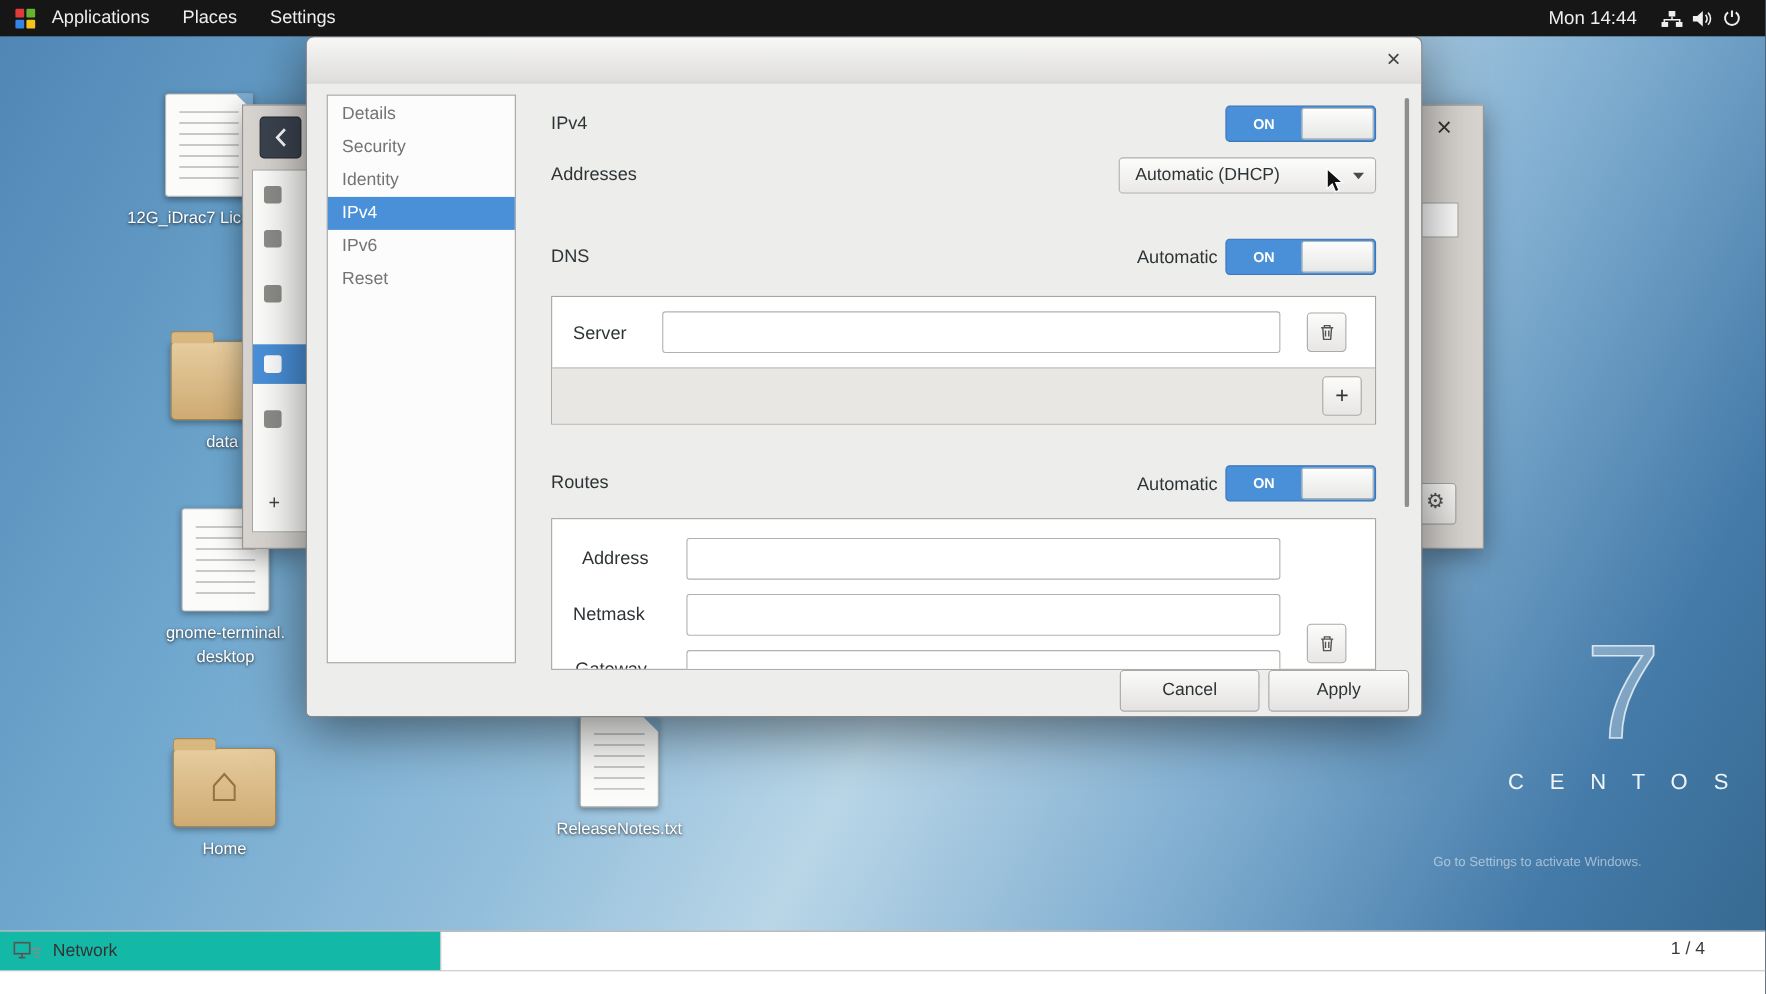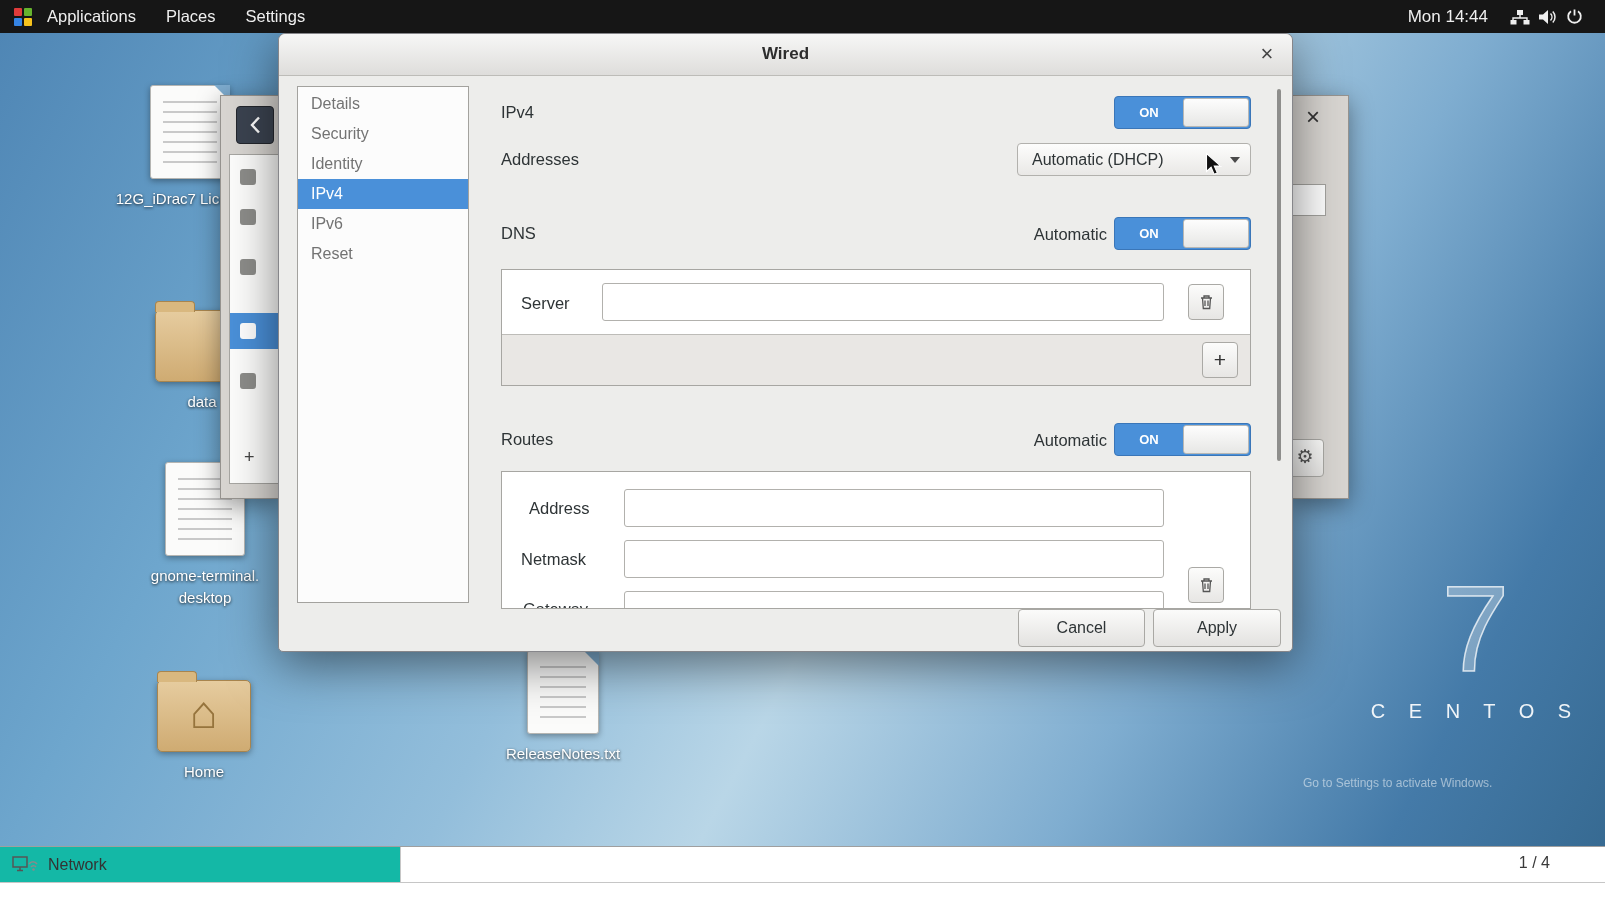--- a/index.html
+++ b/index.html
@@ -216,21 +216,20 @@
   </div>
 
   <div class="bgwin bgwin-right">
     <span class="bg-close">×</span>
     <div class="bg-input"></div>
     <div class="bg-gear">⚙</div>
   </div>
 
   <div class="dialog">
     <div class="titlebar">
-      <div class="dlg-title">Wired</div>
       <div class="dlg-close">×</div>
     </div>
 
     <div class="sidebar">
       <div style="height:2px"></div>
       <div class="side-item">Details</div>
       <div class="side-item">Security</div>
       <div class="side-item">Identity</div>
       <div class="side-item selected">IPv4</div>
       <div class="side-item">IPv6</div>

